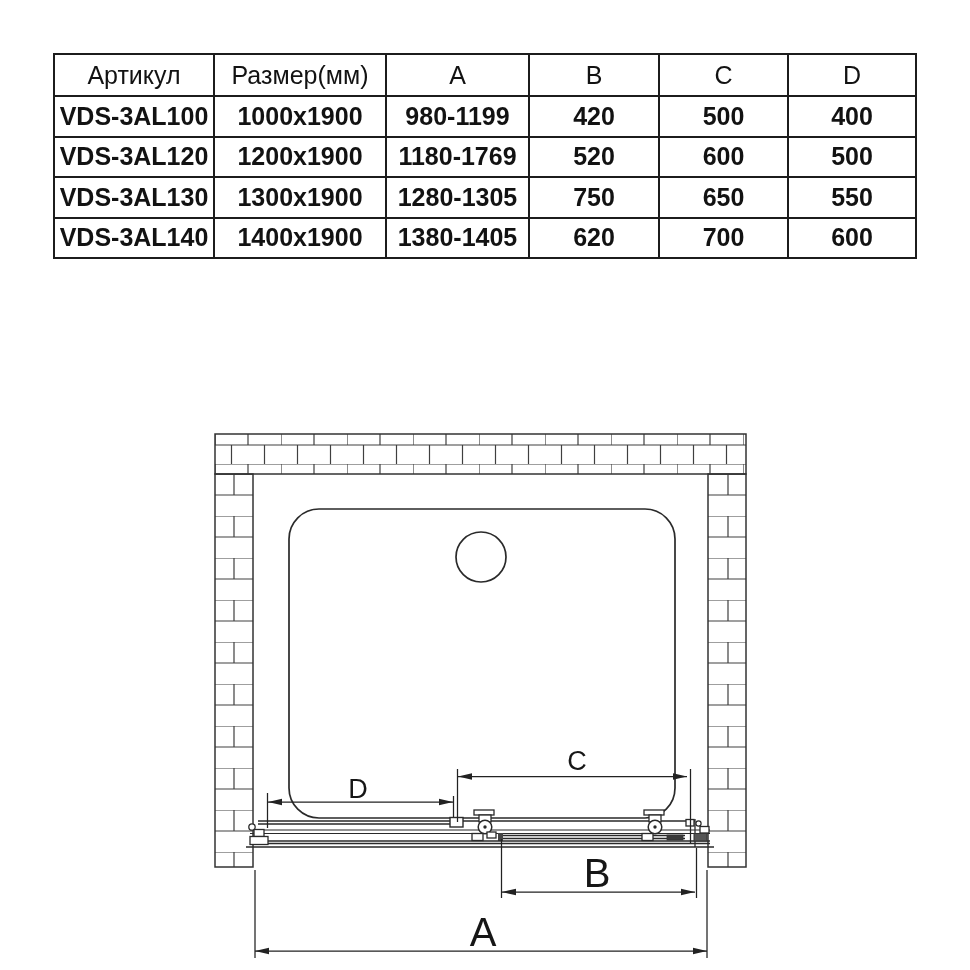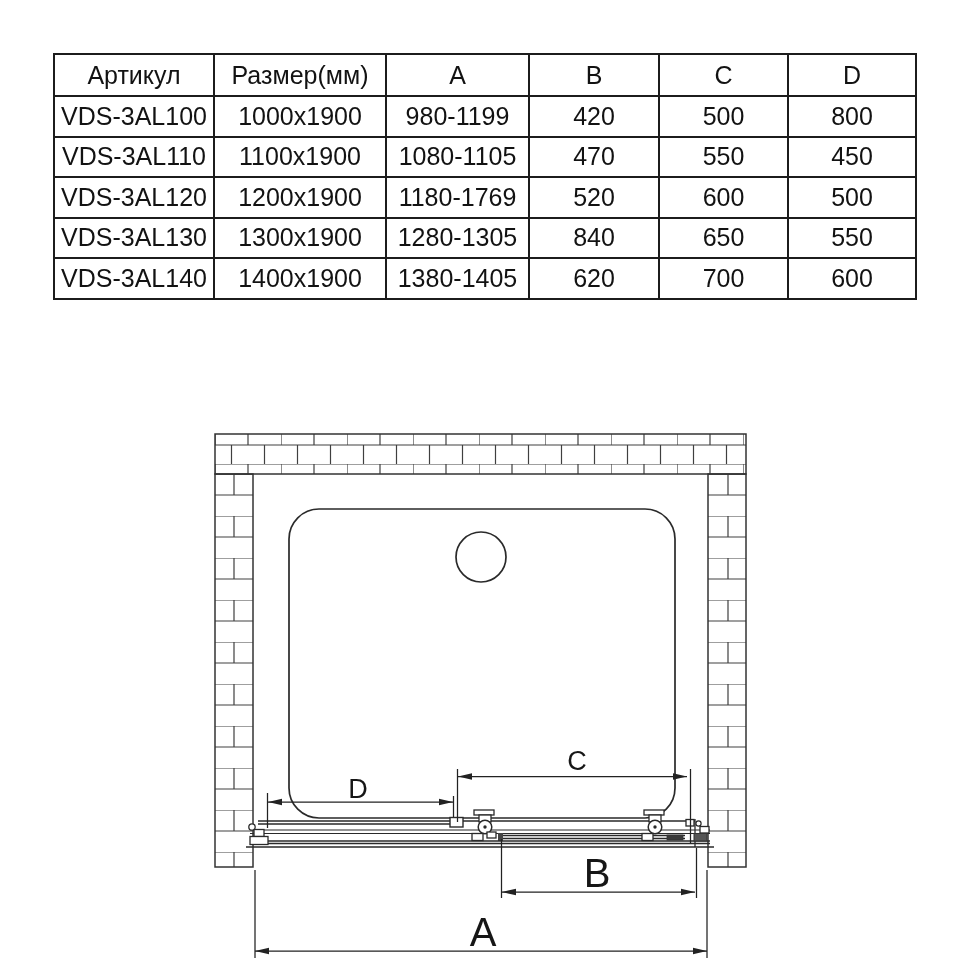--- a/index.html
+++ b/index.html
@@ -6,21 +6,21 @@
   .page {
     position:relative; width:970px; height:970px; background:#ffffff;
     font-family:"Liberation Sans", sans-serif; overflow:hidden;
   }
   table.spec {
     position:absolute; left:53px; top:53px; width:862px;
     border-collapse:collapse; table-layout:fixed;
   }
   table.spec th, table.spec td {
     border:2px solid #1c1c1c; text-align:center; vertical-align:middle;
-    font-size:25px; color:#121212; font-weight:400; padding:0;
+    font-size:25px; color:#121212; font-weight:700; padding:0;
     white-space:nowrap; overflow:hidden;
   }
   table.spec th { height:40px; font-weight:400; }
   table.spec td { height:38.5px; }
   svg.drawing { position:absolute; left:0; top:0; }
   .dim-label { fill:#161616; }
   .lbl-small { font-size:27px; }
   .lbl-big { font-size:40px; }
 </style>
 </head>
@@ -47,43 +47,35 @@
         <th>D</th>
       </tr>
     </thead>
     <tbody>
       <tr>
         <td>VDS-3AL100</td>
         <td>1000x1900</td>
         <td>980-1199</td>
         <td>420</td>
         <td>500</td>
-        <td>800</td>
-      </tr>
-      <tr>
-        <td>VDS-3AL110</td>
-        <td>1100x1900</td>
-        <td>1080-1105</td>
-        <td>470</td>
-        <td>550</td>
-        <td>450</td>
+        <td>400</td>
       </tr>
       <tr>
         <td>VDS-3AL120</td>
         <td>1200x1900</td>
         <td>1180-1769</td>
         <td>520</td>
         <td>600</td>
         <td>500</td>
       </tr>
       <tr>
         <td>VDS-3AL130</td>
         <td>1300x1900</td>
         <td>1280-1305</td>
-        <td>840</td>
+        <td>750</td>
         <td>650</td>
         <td>550</td>
       </tr>
       <tr>
         <td>VDS-3AL140</td>
         <td>1400x1900</td>
         <td>1380-1405</td>
         <td>620</td>
         <td>700</td>
         <td>600</td>

